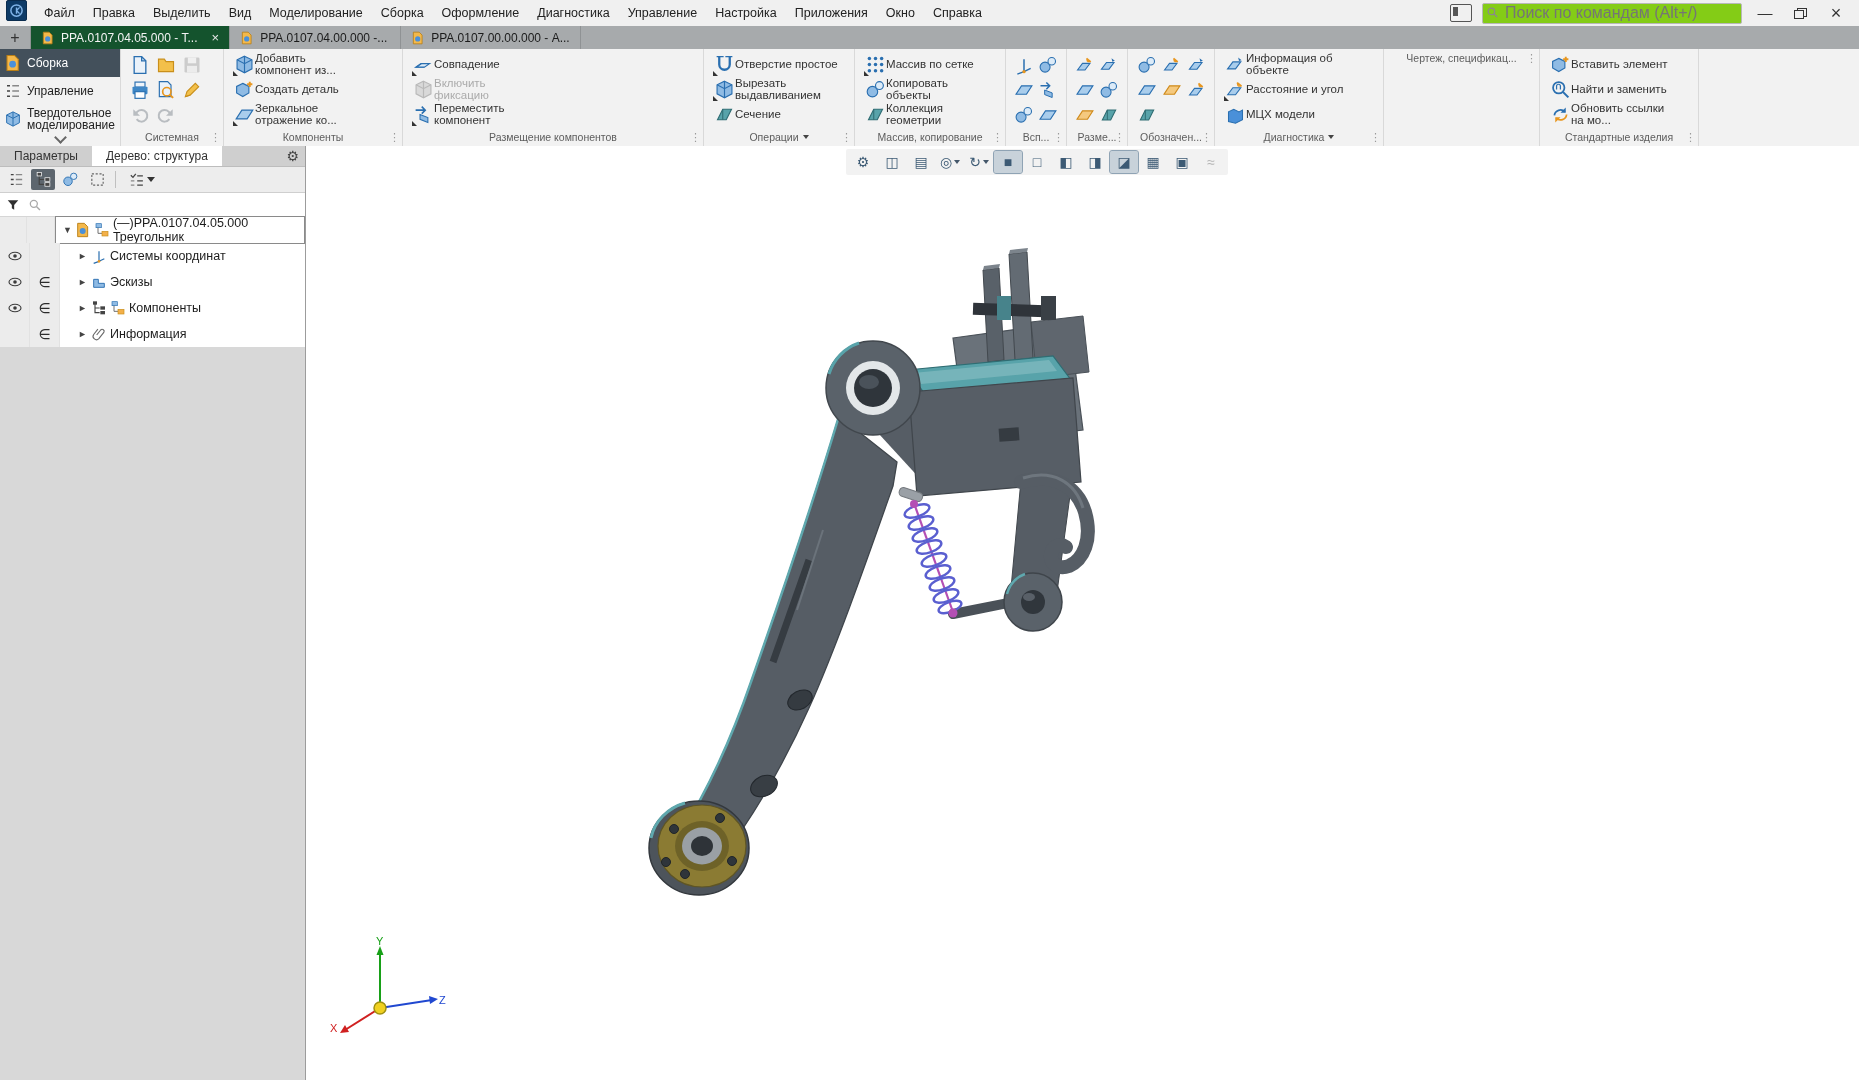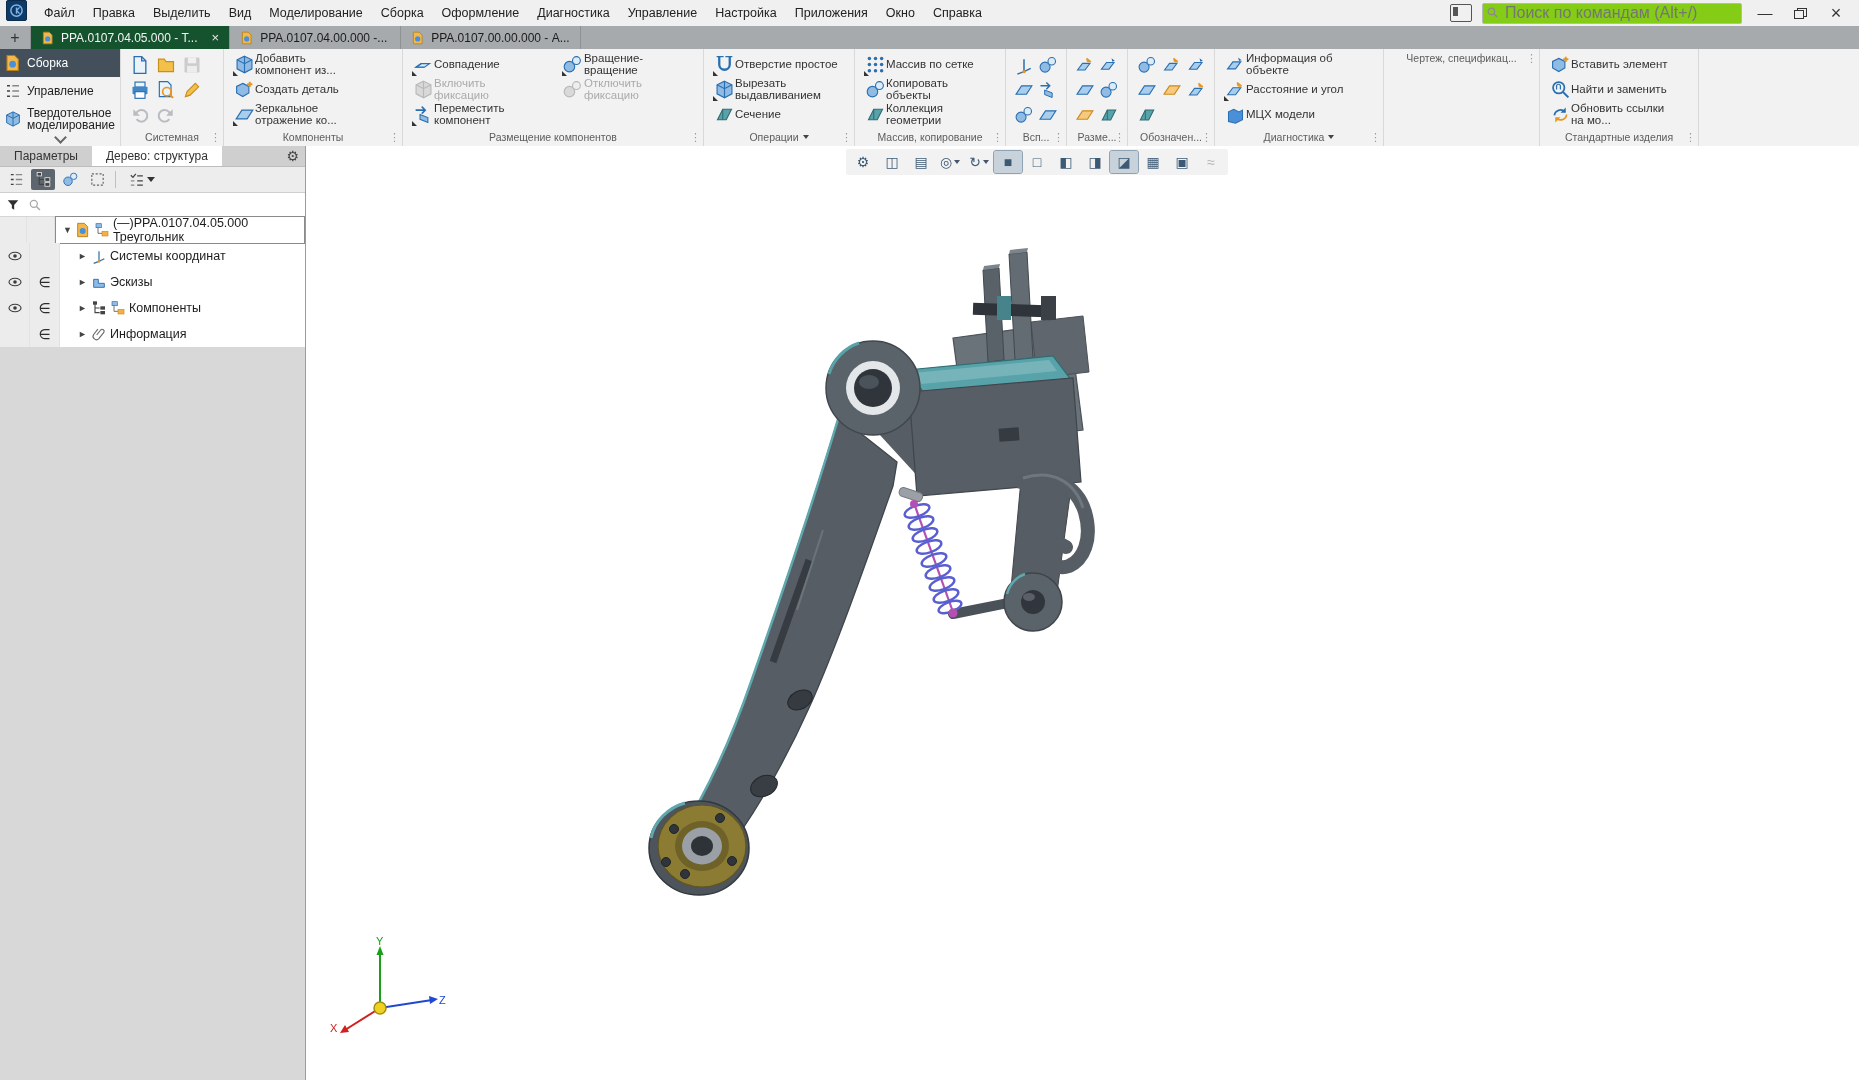--- a/index.html
+++ b/index.html
@@ -440,38 +440,20 @@
         </div>
         <div class="rbtn">
           <span class="ric dd">
               <svg viewBox="0 0 24 24">
                 <use href="#i-move"></use>
               </svg>
             </span>
           <span class="rlbl">Переместить компонент</span>
         </div>
       </div>
-      <div class="rcol" style="width:140px">
-        <div class="rbtn">
-          <span class="ric dd">
-              <svg viewBox="0 0 24 24">
-                <use href="#i-rot"></use>
-              </svg>
-            </span>
-          <span class="rlbl">Вращение-вращение</span>
-        </div>
-        <div class="rbtn dis">
-          <span class="ric">
-              <svg viewBox="0 0 24 24">
-                <use href="#i-rot"></use>
-              </svg>
-            </span>
-          <span class="rlbl">Отключить фиксацию</span>
-        </div>
-      </div>
     </div>
     <div class="glabelrow">
         <span class="glabel">Размещение компонентов</span>
         <span class="ghandle">⋮</span>
       </div>
   </div>
 
   <div class="rgroup" style="width:150px">
     <div class="rbody">
         <div class="rcol">

